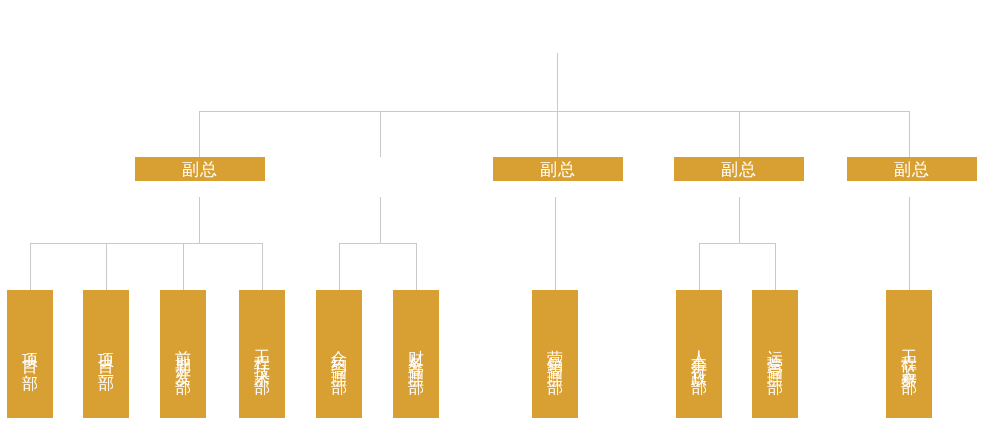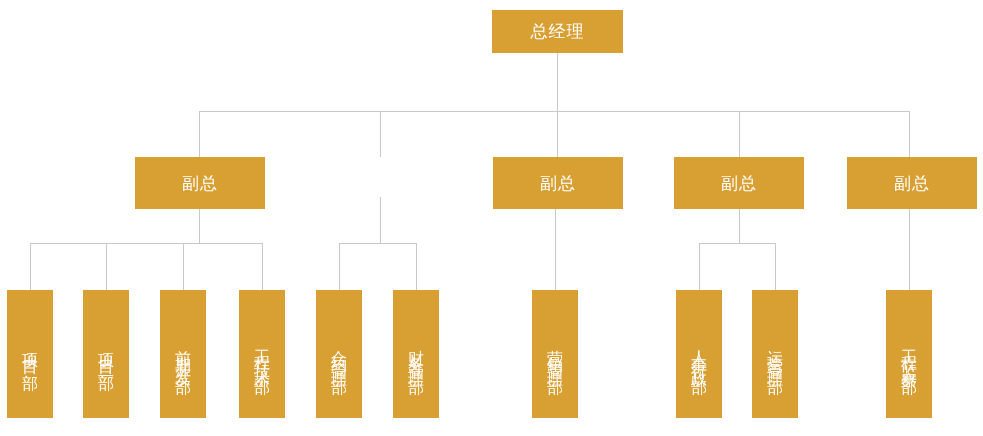--- a/index.html
+++ b/index.html
@@ -23,21 +23,21 @@
   .node {
     position: absolute;
     background: var(--box);
     color: var(--text);
     display: flex;
     align-items: center;
     justify-content: center;
   }
   .node.h {
     width: 130px;
-    height: 52px;
+    height: 24px;
     font-size: 17px;
     letter-spacing: 1px;
   }
   .node.root {
     width: 131px;
     height: 43px;
   }
   .node.v {
     width: 46px;
     height: 128px;
@@ -83,21 +83,20 @@
 
   <div class="line vl" style="left:555px;top:197px;height:93px"></div>
 
   <div class="line vl" style="left:739px;top:197px;height:46px"></div>
   <div class="line hl" style="left:699px;top:243px;width:77px"></div>
   <div class="line vl" style="left:699px;top:243px;height:47px"></div>
   <div class="line vl" style="left:775px;top:243px;height:47px"></div>
 
   <div class="line vl" style="left:909px;top:197px;height:93px"></div>
 
-  <div class="node h root" style="left:492px;top:10px">总经理</div>
 
   <div class="node h" style="left:135px;top:157px">副总</div>
   <div class="node h" style="left:493px;top:157px">副总</div>
   <div class="node h" style="left:674px;top:157px">副总</div>
   <div class="node h" style="left:847px;top:157px">副总</div>
 
   <div class="node v" style="left:7px;top:290px">
     <span class="vtext">项目一部</span>
   </div>
   <div class="node v" style="left:83px;top:290px">

